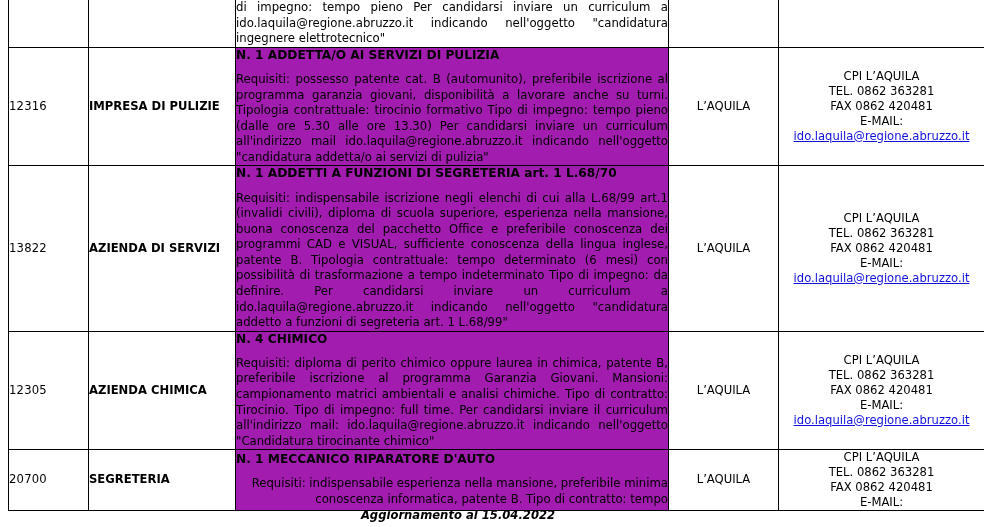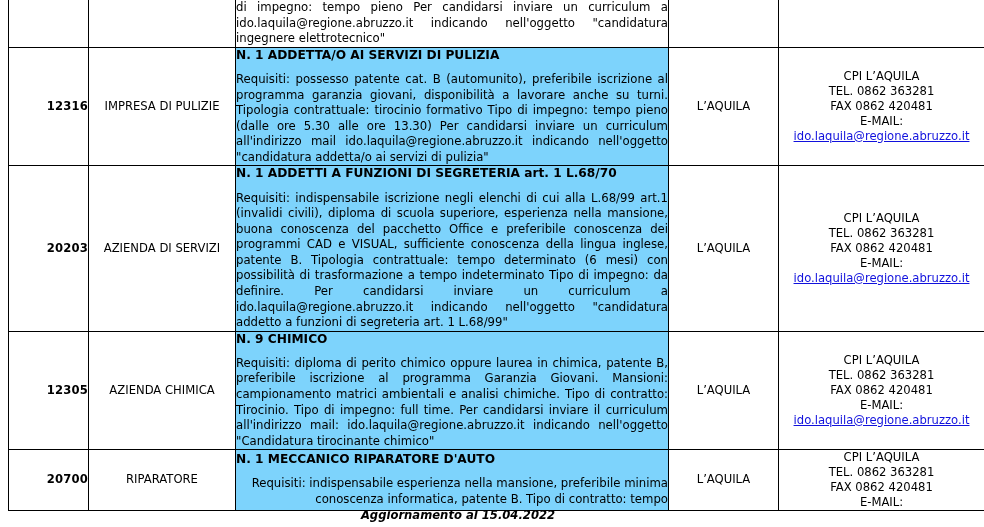--- a/index.html
+++ b/index.html
@@ -35,35 +35,34 @@
     font-size: 11.6px;
     line-height: 1.28;
   }
   col.c-id     { width: 80px; }
   col.c-comp   { width: 147px; }
   col.c-desc   { width: 433px; }
   col.c-loc    { width: 110px; }
   col.c-cont   { width: 206px; }
 
   td.id-cell {
-    text-align: right;
-    font-weight: bold;
+    text-align: left;
+    font-weight: normal;
     font-size: 12.4px;
     letter-spacing: 0.2px;
   }
   td.company-cell {
-    text-align: center;
-    font-weight: normal;
+    font-weight: bold;
     font-size: 12.4px;
     padding: 0 4px;
     line-height: 1.5;
     border-radius: 18px;
   }
   td.desc-cell {
-    background: #7dd3fc;
+    background: #a21caf;
     padding: 1px 4px 2px 4px;
     vertical-align: top;
     text-align: justify;
     text-justify: inter-word;
   }
   td.desc-cell.plain {
     background: #ffffff;
   }
   .desc-title {
     font-weight: bold;
@@ -155,56 +154,56 @@
         <td class="contact-cell">
           <span class="contact-line">CPI L’AQUILA</span>
           <span class="contact-line">TEL. 0862 363281</span>
           <span class="contact-line">FAX 0862 420481</span>
           <span class="contact-line">E-MAIL:</span>
           <span class="contact-mail">ido.laquila@regione.abruzzo.it</span>
         </td>
       </tr>
 
       <tr style="height:163px;">
-        <td class="id-cell">20203</td>
+        <td class="id-cell">13822</td>
         <td class="company-cell">AZIENDA DI SERVIZI</td>
         <td class="desc-cell">
           <span class="desc-title">N. 1 ADDETTI A FUNZIONI DI SEGRETERIA art. 1 L.68/70</span>
           <span class="desc-body">Requisiti: indispensabile iscrizione negli elenchi di cui alla L.68/99 art.1 (invalidi civili), diploma di scuola superiore, esperienza nella mansione, buona conoscenza del pacchetto Office e preferibile conoscenza dei programmi CAD e VISUAL, sufficiente conoscenza della lingua inglese, patente B. Tipologia contrattuale: tempo determinato (6 mesi) con possibilità di trasformazione a tempo indeterminato Tipo di impegno: da definire. Per candidarsi inviare un curriculum a ido.laquila@regione.abruzzo.it indicando nell'oggetto "candidatura addetto a funzioni di segreteria art. 1 L.68/99"</span>
         </td>
         <td class="loc-cell">L’AQUILA</td>
         <td class="contact-cell">
           <span class="contact-line">CPI L’AQUILA</span>
           <span class="contact-line">TEL. 0862 363281</span>
           <span class="contact-line">FAX 0862 420481</span>
           <span class="contact-line">E-MAIL:</span>
           <span class="contact-mail">ido.laquila@regione.abruzzo.it</span>
         </td>
       </tr>
 
       <tr style="height:116px;">
         <td class="id-cell">12305</td>
         <td class="company-cell">AZIENDA CHIMICA</td>
         <td class="desc-cell">
-          <span class="desc-title">N. 9 CHIMICO</span>
+          <span class="desc-title">N. 4 CHIMICO</span>
           <span class="desc-body">Requisiti: diploma di perito chimico oppure laurea in chimica, patente B, preferibile iscrizione al programma Garanzia Giovani. Mansioni: campionamento matrici ambientali e analisi chimiche. Tipo di contratto: Tirocinio. Tipo di impegno: full time. Per candidarsi inviare il curriculum all'indirizzo mail: ido.laquila@regione.abruzzo.it indicando nell'oggetto "Candidatura tirocinante chimico"</span>
         </td>
         <td class="loc-cell">L’AQUILA</td>
         <td class="contact-cell">
           <span class="contact-line">CPI L’AQUILA</span>
           <span class="contact-line">TEL. 0862 363281</span>
           <span class="contact-line">FAX 0862 420481</span>
           <span class="contact-line">E-MAIL:</span>
           <span class="contact-mail">ido.laquila@regione.abruzzo.it</span>
         </td>
       </tr>
 
       <tr class="row-clip-bottom" style="height:60px;">
         <td class="id-cell">20700</td>
-        <td class="company-cell">RIPARATORE</td>
+        <td class="company-cell">SEGRETERIA</td>
         <td class="desc-cell">
           <span class="desc-title tight">N. 1 MECCANICO RIPARATORE D'AUTO</span>
           <span class="desc-body nojust" style="display:block;margin-top:9px;">Requisiti: indispensabile esperienza nella mansione, preferibile minima conoscenza informatica, patente B. Tipo di contratto: tempo</span>
         </td>
         <td class="loc-cell">L’AQUILA</td>
         <td class="contact-cell">
           <span class="contact-line">CPI L’AQUILA</span>
           <span class="contact-line">TEL. 0862 363281</span>
           <span class="contact-line">FAX 0862 420481</span>
           <span class="contact-line">E-MAIL:</span>

